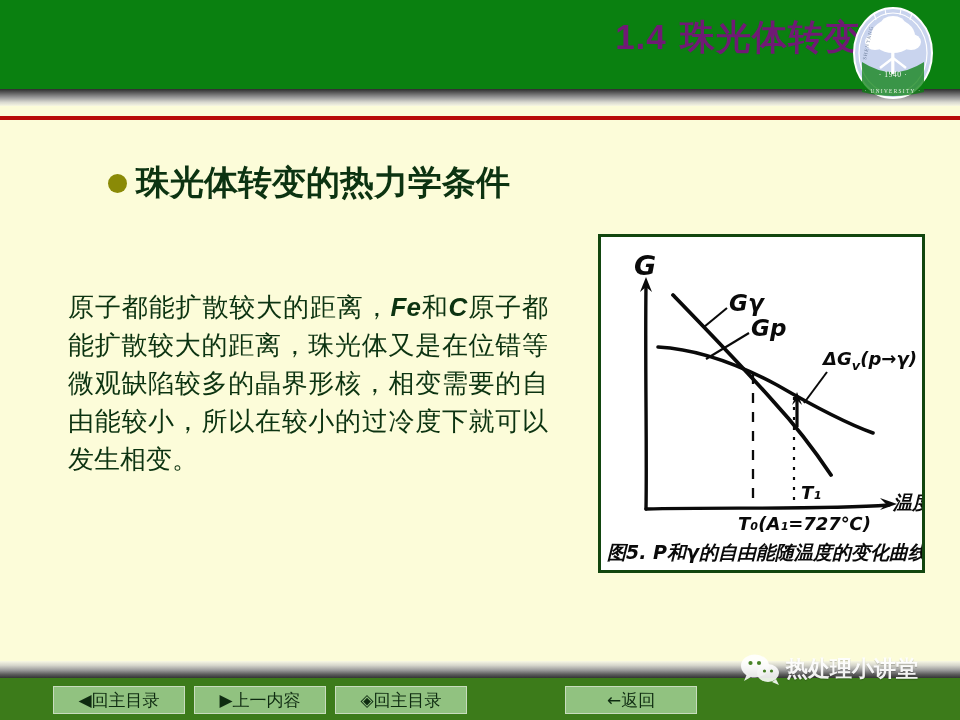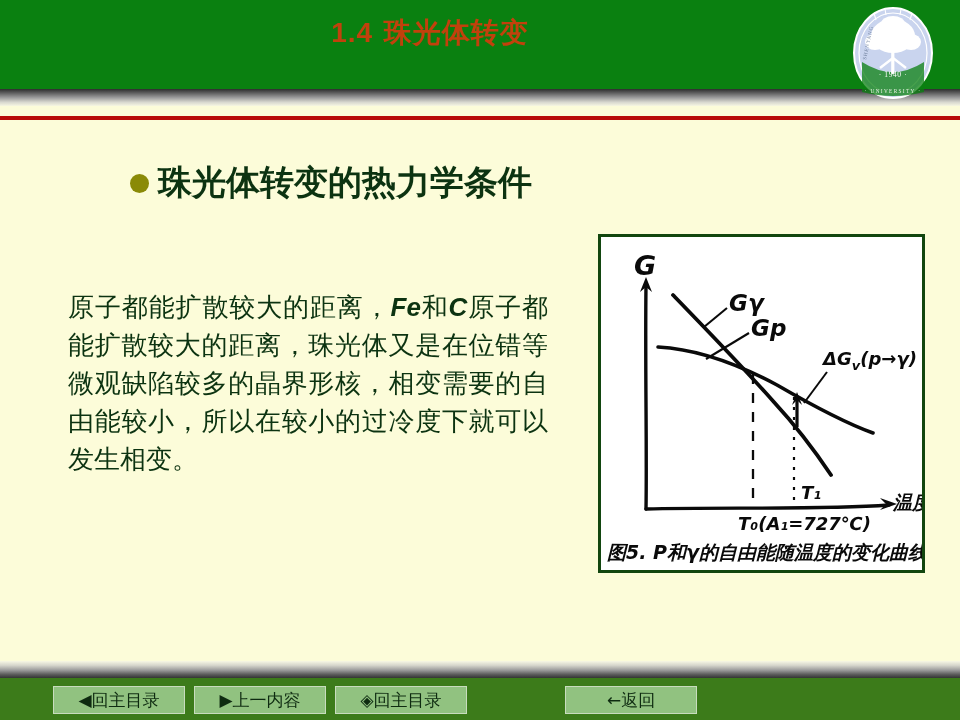--- a/index.html
+++ b/index.html
@@ -31,24 +31,24 @@
   .header-shadow {
     position: absolute;
     left: 0; top: 89px;
     width: 960px; height: 17px;
     background: linear-gradient(to bottom, #2d2d2d 0%, #5c5c5c 22%, #9a9a9a 50%, #d8d8cf 78%, #f7f7e2 100%);
   }
   .header-title {
     position: absolute;
     left: 0; top: 14px;
     width: 860px;
-    text-align: center;
-    color: #c2410c;
-    font-family: "DejaVu Sans", sans-serif;
-    font-size: 28px;
+    text-align: right;
+    color: #701a75;
+    font-family: "DejaVu Sans", sans-serif;
+    font-size: 35px;
     font-weight: bold;
     letter-spacing: 1px;
     white-space: nowrap;
   }
   .header-title .num {
     font-family: "Liberation Sans", sans-serif;
     font-weight: bold;
   }
   .red-rule {
     position: absolute;
@@ -60,21 +60,21 @@
   
   .logo {
     position: absolute;
     right: 26px; top: 6px;
     width: 82px; height: 94px;
   }
 
   
   .bullet-row {
     position: absolute;
-    left: 130px; top: 160px;
+    left: 108px; top: 160px;
     display: flex;
     align-items: center;
   }
   .bullet-dot {
     width: 19px; height: 19px;
     border-radius: 50%;
     background: #8A8A07;
     margin-right: 9px;
     flex: 0 0 auto;
   }
@@ -266,14 +266,27 @@
   </div>
   <div class="footer-btn" id="btn-menu">
     <span>◈</span>
       <span>回主目录</span>
   </div>
   <div class="footer-btn" id="btn-back">
     <span>←</span>
       <span>返回</span>
   </div>
 
+  <div class="watermark">
+    <svg width="40" height="32" viewBox="0 0 40 32">
+      <ellipse cx="15" cy="13" rx="14" ry="11.5" fill="#FFFFFF" opacity="0.95"></ellipse>
+      <path d="M7 21 L4 28 L11 24 Z" fill="#FFFFFF" opacity="0.95"></path>
+      <circle cx="10.5" cy="10" r="2.1" fill="#3C7B1A"></circle>
+      <circle cx="19" cy="10" r="2.1" fill="#3C7B1A"></circle>
+      <ellipse cx="28" cy="20" rx="11" ry="9" fill="#FFFFFF" opacity="0.95"></ellipse>
+      <path d="M36 26 L39 32 L32 29 Z" fill="#FFFFFF" opacity="0.95"></path>
+      <circle cx="24.5" cy="18" r="1.6" fill="#3C7B1A"></circle>
+      <circle cx="31.5" cy="18" r="1.6" fill="#3C7B1A"></circle>
+    </svg>
+    <span class="wm-label">热处理小讲堂</span>
+  </div>
 
 </div>
 
 </body></html>

